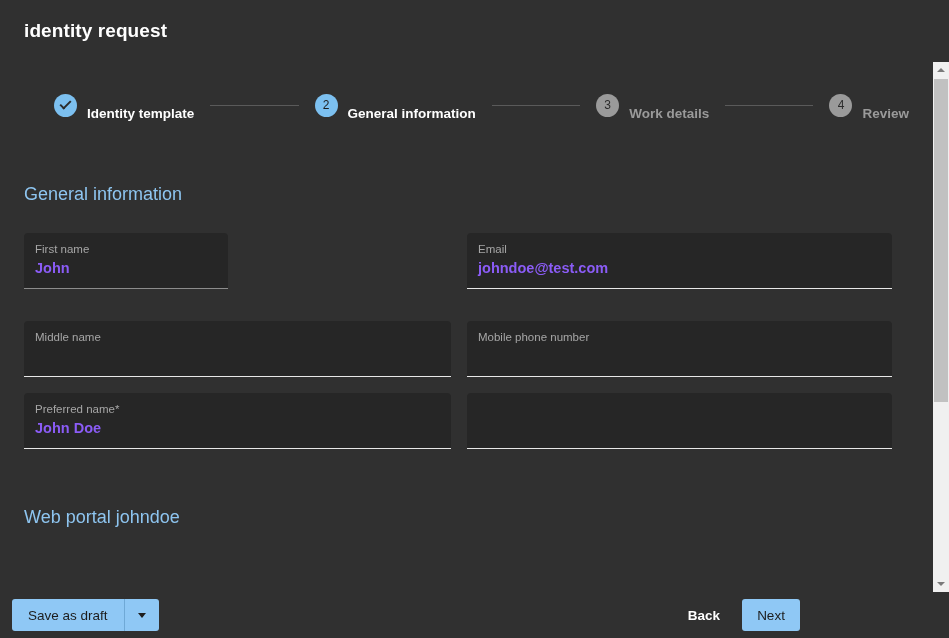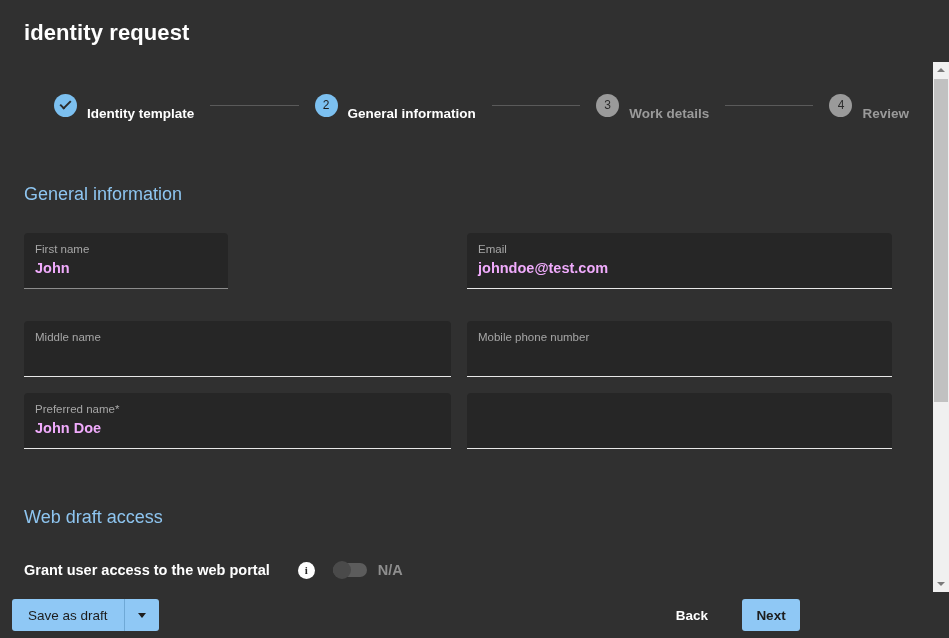--- a/index.html
+++ b/index.html
@@ -15,21 +15,21 @@
     font-family: "Liberation Sans", sans-serif;
     color: #ffffff;
     position: relative;
   }
 
   
   .page-title {
     position: absolute;
     left: 24px;
     top: 20px;
-    font-size: 22px;
+    font-size: 19px;
     font-weight: bold;
     color: #ffffff;
     letter-spacing: .1px;
   }
 
   
   .scroll-viewport {
     position: absolute;
     left: 0;
     top: 56px;
@@ -112,21 +112,21 @@
   }
   .field .label {
     font-size: 11.5px;
     color: #a6a6a6;
     line-height: 14px;
     white-space: nowrap;
   }
   .field .label .req { color: #a6a6a6; }
   .field .value {
     font-size: 14.5px;
-    color: #f0abfc;
+    color: #8b5cf6;
     font-weight: bold;
     line-height: 20px;
     margin-top: 2px;
     white-space: nowrap;
   }
   .field .underline {
     position: absolute;
     left: 0;
     bottom: 0;
     width: 100%;
@@ -286,22 +286,22 @@
     color: #ffffff;
     font-family: "Liberation Sans", sans-serif;
     font-size: 13.5px;
     font-weight: bold;
     cursor: pointer;
     padding: 0 14px;
     height: 32px;
   }
   .btn-next {
     width: 58px;
-    margin-left: 20px;
-    font-weight: bold;
+    margin-left: 8px;
+    font-weight: normal;
   }
 </style>
 </head>
 <body>
 
 <div class="page-title">identity request</div>
 
 <div class="scroll-viewport">
 
   <div class="stepper">
@@ -366,30 +366,22 @@
     <div class="label"><span>Preferred name</span><span class="req">*</span></div>
     <div class="value">John Doe</div>
     <div class="underline bright"></div>
   </div>
 
   <div class="field" id="f-extid">
     <div class="value"></div>
     <div class="underline bright"></div>
   </div>
 
-  <div class="section-heading" id="heading-portal">Web draft access</div>
-
-  <div class="portal-row">
-    <span class="row-label">Grant user access to the web portal</span>
-    <span class="info-icon">i</span>
-    <span class="toggle">
-      <span class="knob"></span>
-    </span>
-    <span class="toggle-state">N/A</span>
-  </div>
+  <div class="section-heading" id="heading-portal">Web portal johndoe</div>
+
 
 </div>
 
 <div class="scrollbar">
   <div class="sb-arrow up">
     <i></i>
   </div>
   <div class="sb-thumb"></div>
   <div class="sb-arrow down">
     <i></i>

